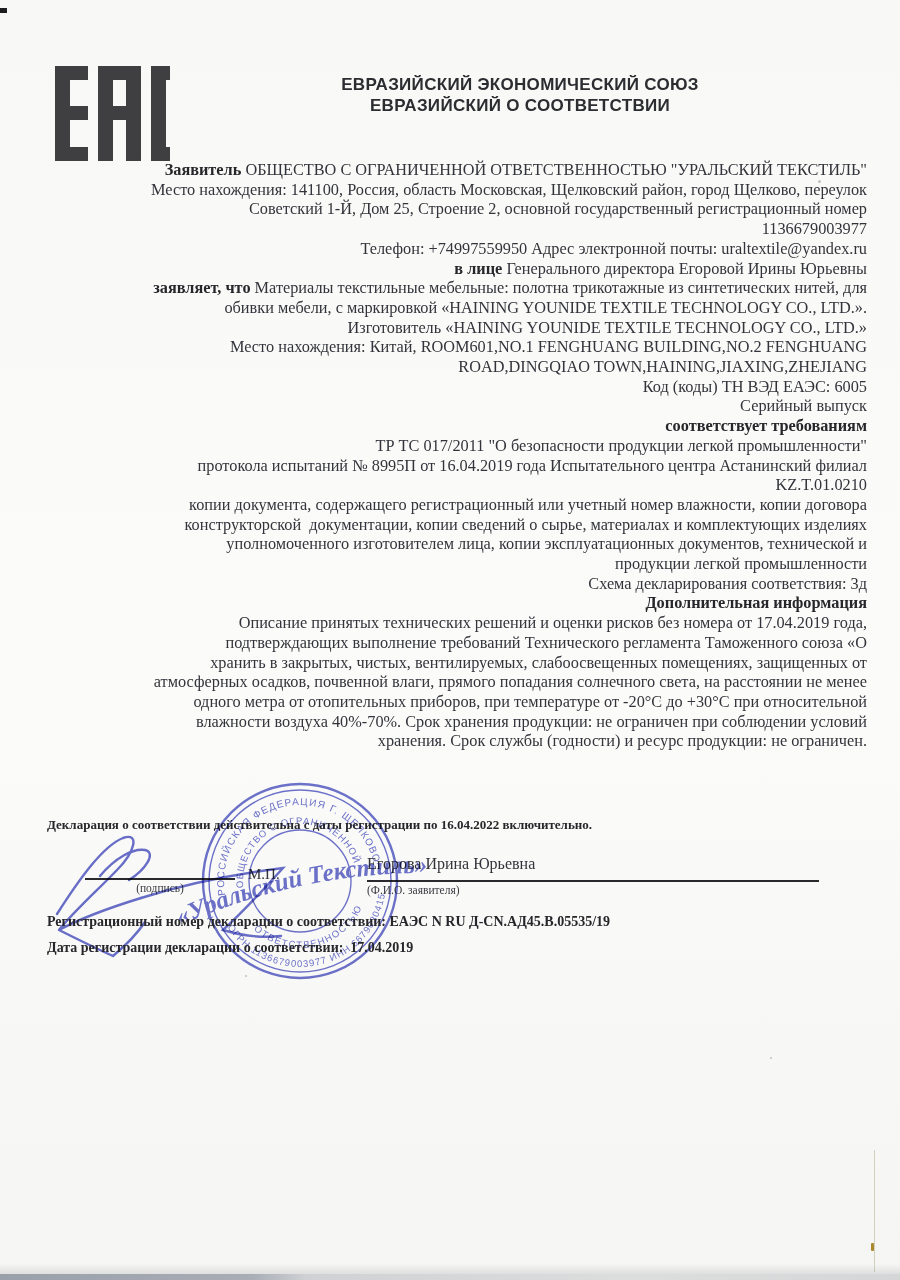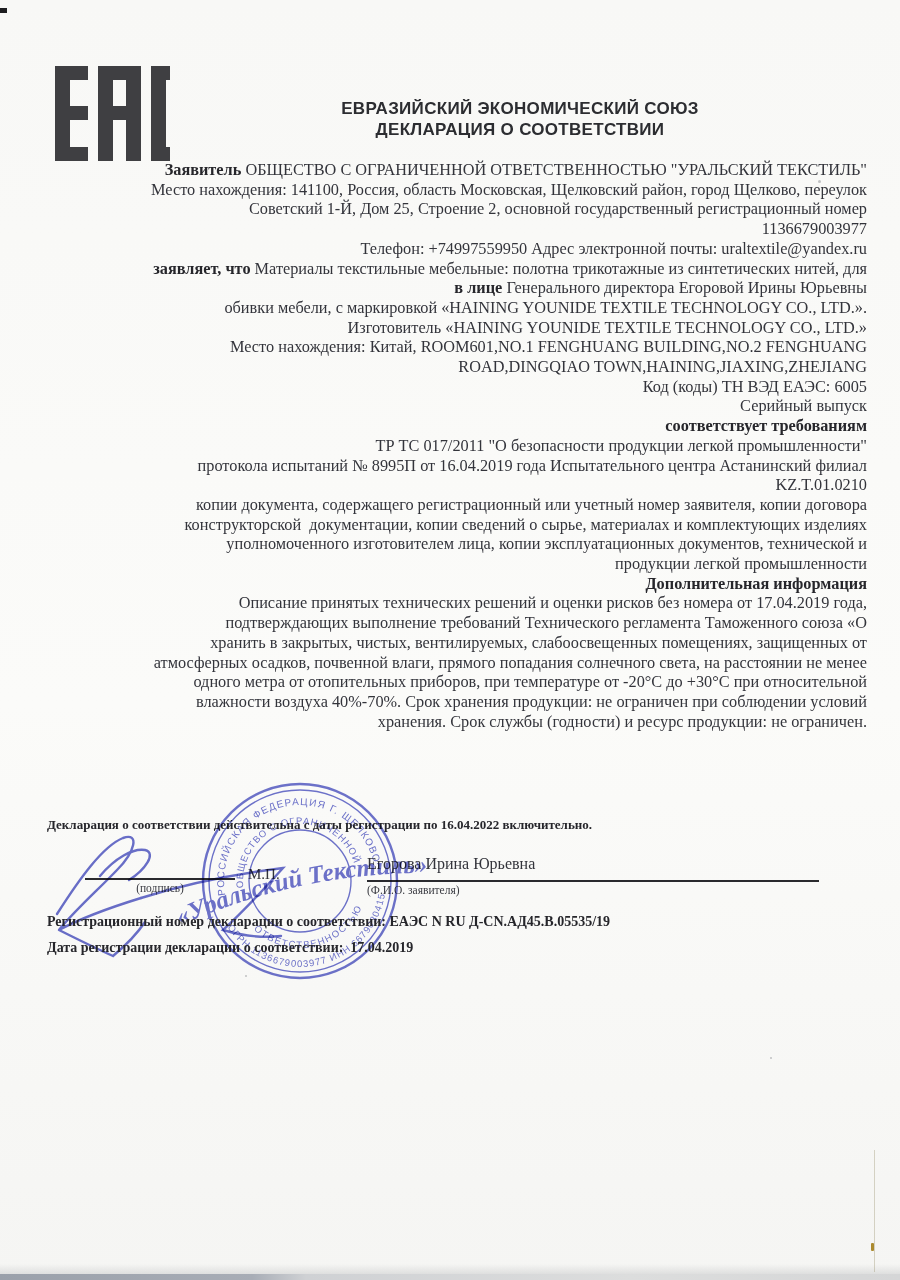--- a/index.html
+++ b/index.html
@@ -11,21 +11,21 @@
     font-family:"Liberation Serif", serif;
     color:#33343b;
   }
   
   .eac-logo{position:absolute;left:55px;top:66px;width:115px;height:95px;}
   .hdr-title{
     position:absolute;left:285px;top:74px;width:470px;
     text-align:center;
     font-family:"Liberation Sans", sans-serif;
     font-weight:bold;font-size:17px;line-height:21px;
-    color:#2c2d31;letter-spacing:.3px;margin-top:24px;
+    color:#2c2d31;letter-spacing:.3px;
   }
   
   .doc-body{
     position:absolute;left:47px;top:160px;width:820px;
     font-size:16.3px;line-height:19.7px;text-align:right;
   }
   .doc-body .line{white-space:pre;}
   .doc-body .line b{color:#26262b;}
   .validity{
     position:absolute;left:47px;top:817px;width:820px;
@@ -81,45 +81,46 @@
       <rect x="43" y="40" width="43" height="14"></rect>
 
       <rect x="96" y="0" width="15" height="95"></rect>
       <rect x="96" y="0" width="19" height="14"></rect>
       <rect x="96" y="81" width="19" height="14"></rect>
     </g>
   </svg>
 
   <div class="hdr-title">
     <div>ЕВРАЗИЙСКИЙ ЭКОНОМИЧЕСКИЙ СОЮЗ</div>
-    <div>ДЕКЛАРАЦИЯ О СООТВЕТСТВИИ</div>
+    <div>ЕВРАЗИЙСКИЙ О СООТВЕТСТВИИ</div>
   </div>
 
   <div class="doc-body">
       <div class="line"><b>Заявитель </b><span>ОБЩЕСТВО С ОГРАНИЧЕННОЙ ОТВЕТСТВЕННОСТЬЮ "УРАЛЬСКИЙ ТЕКСТИЛЬ"</span></div>
       <div class="line"><span>Место нахождения: 141100, Россия, область Московская, Щелковский район, город Щелково, переулок</span></div>
       <div class="line"><span>Советский 1-Й, Дом 25, Строение 2, основной государственный регистрационный номер</span></div>
       <div class="line"><span>1136679003977</span></div>
       <div class="line"><span>Телефон: +74997559950 Адрес электронной почты: uraltextile@yandex.ru</span></div>
+      <div class="line"><b>в лице </b><span>Генерального директора Егоровой Ирины Юрьевны</span></div>
       <div class="line"><b>заявляет, что </b><span>Материалы текстильные мебельные: полотна трикотажные из синтетических нитей, для</span></div>
-      <div class="line"><b>в лице </b><span>Генерального директора Егоровой Ирины Юрьевны</span></div>
       <div class="line"><span>обивки мебели, с маркировкой «HAINING YOUNIDE TEXTILE TECHNOLOGY CO., LTD.».</span></div>
       <div class="line"><span>Изготовитель «HAINING YOUNIDE TEXTILE TECHNOLOGY CO., LTD.»</span></div>
       <div class="line"><span>Место нахождения: Китай, ROOM601,NO.1 FENGHUANG BUILDING,NO.2 FENGHUANG</span></div>
       <div class="line"><span>ROAD,DINGQIAO TOWN,HAINING,JIAXING,ZHEJIANG</span></div>
       <div class="line"><span>Код (коды) ТН ВЭД ЕАЭС: 6005</span></div>
       <div class="line"><span>Серийный выпуск</span></div>
       <div class="line"><b>соответствует требованиям</b></div>
       <div class="line"><span>ТР ТС 017/2011 "О безопасности продукции легкой промышленности"</span></div>
       <div class="line"><span>протокола испытаний № 8995П от 16.04.2019 года Испытательного центра Астанинский филиал</span></div>
       <div class="line"><span>KZ.T.01.0210</span></div>
-      <div class="line"><span>копии документа, содержащего регистрационный или учетный номер заявителя, копии договора</span></div>
+      <div class="line"><span>копии документа, содержащего регистрационный или учетный номер влажности, копии договора</span></div>
       <div class="line"><span>конструкторской  документации, копии сведений о сырье, материалах и комплектующих изделиях</span></div>
       <div class="line"><span>уполномоченного изготовителем лица, копии эксплуатационных документов, технической и</span></div>
       <div class="line"><span>продукции легкой промышленности</span></div>
+      <div class="line"><span>Схема декларирования соответствия: 3д</span></div>
       <div class="line"><b>Дополнительная информация</b></div>
       <div class="line"><span>Описание принятых технических решений и оценки рисков без номера от 17.04.2019 года,</span></div>
       <div class="line"><span>подтверждающих выполнение требований Технического регламента Таможенного союза «О</span></div>
       <div class="line"><span>хранить в закрытых, чистых, вентилируемых, слабоосвещенных помещениях, защищенных от</span></div>
       <div class="line"><span>атмосферных осадков, почвенной влаги, прямого попадания солнечного света, на расстоянии не менее</span></div>
       <div class="line"><span>одного метра от отопительных приборов, при температуре от -20°С до +30°С при относительной</span></div>
       <div class="line"><span>влажности воздуха 40%-70%. Срок хранения продукции: не ограничен при соблюдении условий</span></div>
       <div class="line"><span>хранения. Срок службы (годности) и ресурс продукции: не ограничен.</span></div>
     </div>
 

